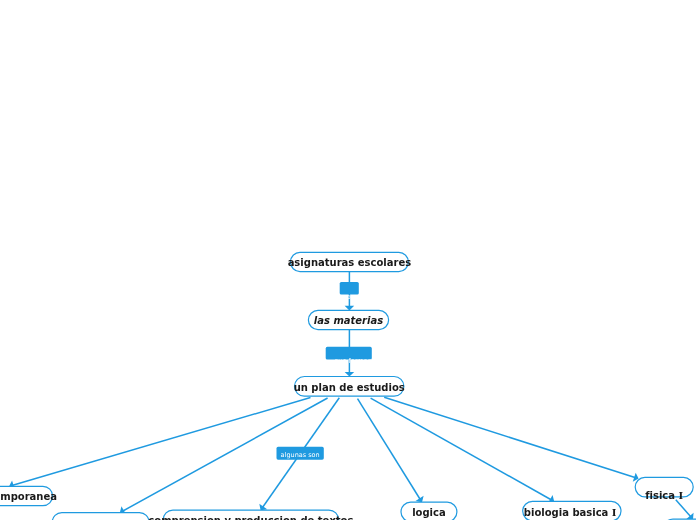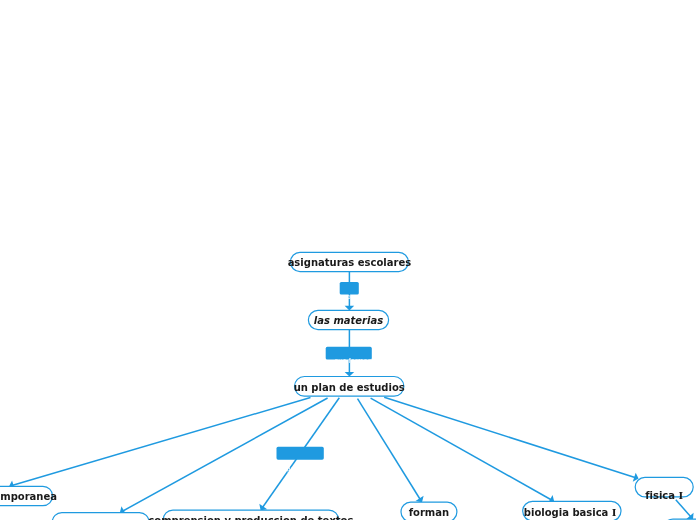--- a/index.html
+++ b/index.html
@@ -88,34 +88,34 @@
       <div class="nodetext" style="left: -73.6px; top: 486.3px; width: 126.2px; height: 19.4px;">
         <span>historia contemporanea</span>
       </div>
       <div class="nodetext" style="left: 52.2px; top: 512.6px; width: 96.9px; height: 19.4px;">
         <span></span>
       </div>
       <div class="nodetext" style="left: 163.2px; top: 510.1px; width: 175.4px; height: 19.4px;">
         <span>comprension y produccion de textos</span>
       </div>
       <div class="nodetext" style="left: 401px; top: 502.2px; width: 55.9px; height: 19.4px;">
-        <span>forman</span>
+        <span>logica</span>
       </div>
       <div class="nodetext" style="left: 522.7px; top: 501.4px; width: 95px; height: 19.4px;">
         <span>biologia basica <i class="cap-i">I</i></span>
       </div>
       <div class="nodetext" style="left: 635.2px; top: 477.4px; width: 58px; height: 35px;">
         <span>fisica <i class="cap-i">I</i></span>
       </div>
       <div class="nodetext" style="left: 663.2px; top: 519.1px; width: 90px; height: 19.4px;">
         <span></span>
       </div>
       <div class="labeltext" style="left: 339.7px; top: 282px; width: 19.1px; height: 27px;">
         <span>son</span>
       </div>
       <div class="labeltext" style="left: 325.7px; top: 346.8px; width: 46.1px; height: 26px; justify-content: flex-end;">
         <span>que forman</span>
       </div>
-      <div class="labeltext" style="left: 276.5px; top: 454px; width: 47.3px; height: 27px;">
+      <div class="labeltext" style="left: 276.5px; top: 440px; width: 47.3px; height: 27px;">
         <span>algunas son</span>
       </div>
     </div>
 </div>
 
 </body></html>

